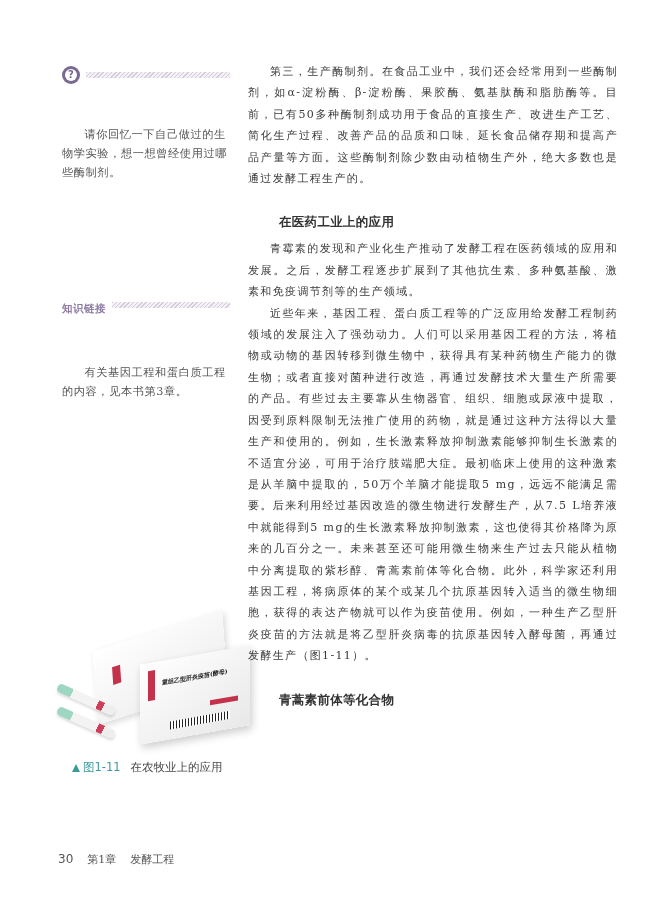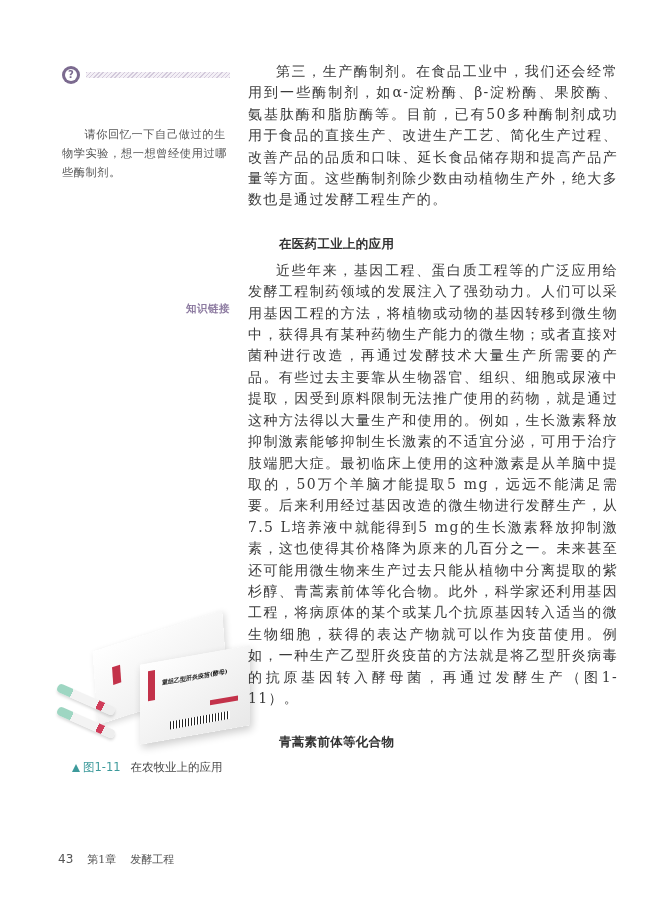--- a/index.html
+++ b/index.html
@@ -20,21 +20,21 @@
     content: ""; position: absolute; width: 12px; height: 12px; border-radius: 50%; background: #fff;
   }
   .q-icon span { position: relative; color: #7b6a8f; font-family: "DejaVu Sans", sans-serif; font-size: 10px; font-weight: bold; line-height: 1; }
   .hatch {
     flex: 1; height: 6px; margin-left: 6px;
     background: repeating-linear-gradient(135deg, #d3cadb 0 1px, #f4f0f6 1px 3px);
   }
   .side-text { font-size: 11.2px; line-height: 19px; color: #555; letter-spacing: 0.6px; }
   .indent { text-indent: 2em; }
 
-  .link-header { position: absolute; left: 62px; top: 302px; width: 168px; height: 16px; display: flex; align-items: flex-end; flex-direction: column; }
+  .link-header { position: absolute; left: 62px; top: 302px; width: 168px; height: 16px; display: flex; align-items: flex-start; }
   .link-title { font-family: "DejaVu Sans", sans-serif; font-weight: bold; font-size: 10.5px; color: #8c7aa0; letter-spacing: 0.5px; }
 
   
   .figure { position: absolute; left: 55px; top: 600px; width: 200px; height: 150px; }
   .box-back {
     position: absolute; left: 40px; top: 30px; width: 130px; height: 75px;
     background: linear-gradient(160deg, #ffffff 0%, #ececec 100%);
     transform: skewY(-14deg) rotate(-4deg); box-shadow: 2px 3px 6px rgba(0,0,0,0.15);
   }
   .box-front {
@@ -47,21 +47,21 @@
     position: absolute; width: 62px; height: 9px; border-radius: 4px;
     background: linear-gradient(90deg, #9ed6c2 0 25%, #f3f3f3 25% 70%, #d03d5a 70% 80%, #eee 80%);
     transform: rotate(24deg); box-shadow: 1px 2px 3px rgba(0,0,0,0.15);
   }
   .fig-caption { position: absolute; left: 72px; top: 760px; font-size: 11.5px; color: #4a4a4a; display: flex; gap: 10px; align-items: flex-start; }
   .fig-num { color: #3d9a9b; font-family: "DejaVu Sans", sans-serif; display: flex; align-items: center; gap: 3px; }
   .tri { width: 0; height: 0; border-left: 4px solid transparent; border-right: 4px solid transparent; border-bottom: 8px solid #3d9a9b; }
 
   
   .main { position: absolute; left: 248px; top: 61px; width: 370px; }
-  .para { font-size: 14px; line-height: 21.4px; letter-spacing: 1.35px; margin: 0; text-align: justify; color: #3a3a3a; }
+  .para { font-size: 11px; line-height: 21.4px; letter-spacing: 1.35px; margin: 0; text-align: justify; color: #3a3a3a; }
   .heading {
     font-family: "DejaVu Sans", sans-serif; font-weight: bold; font-size: 12.5px; color: #333;
     margin: 6px; padding-left: 25px; line-height: 21px; letter-spacing: 0.3px;
   }
 
   .footer { position: absolute; left: 58px; top: 852px; font-size: 11px; color: #555; display: flex; gap: 14px; }
   .footer .pg { font-family: "DejaVu Sans", sans-serif; font-size: 12px; }
 </style>
 </head>
 <body>
@@ -75,20 +75,23 @@
     <div class="hatch"></div>
   </div>
   <div class="side-box" style="top: 92px;">
     <p class="side-text indent" style="margin:0;">请你回忆一下自己做过的生物学实验，想一想曾经使用过哪些酶制剂。</p>
   </div>
 
   <div class="link-header">
     <span class="link-title">知识链接</span>
     <div class="hatch"></div>
   </div>
+  <div class="side-box" style="top: 330px;">
+    <p class="side-text indent" style="margin:0;">有关基因工程和蛋白质工程的内容，见本书第3章。</p>
+  </div>
 
   <div class="figure">
     <div class="box-back">
       <div class="box-stripe" style="left:18px; top:22px; width:8px; height:18px;"></div>
     </div>
     <div class="box-front">
       <div class="box-stripe" style="left:8px; top:8px; width:7px; height:30px;"></div>
       <div class="box-stripe" style="left:70px; top:48px; width:28px; height:5px;"></div>
       <div style="position:absolute; left:22px; top:18px; font-size:6px; color:#222; font-weight:bold; white-space:nowrap;">重组乙型肝炎疫苗(酵母)</div>
       <div style="position:absolute; left:30px; top:62px; width:60px; height:8px; background:repeating-linear-gradient(90deg,#222 0 1px,#fff 1px 3px);"></div>
@@ -101,23 +104,24 @@
       <span class="tri"></span>
       <span>图1-11</span>
     </span>
     <span>在农牧业上的应用</span>
   </div>
 
   <div class="main">
     <p class="para indent">第三，生产酶制剂。在食品工业中，我们还会经常用到一些酶制剂，如α-淀粉酶、β-淀粉酶、果胶酶、氨基肽酶和脂肪酶等。目前，已有50多种酶制剂成功用于食品的直接生产、改进生产工艺、简化生产过程、改善产品的品质和口味、延长食品储存期和提高产品产量等方面。这些酶制剂除少数由动植物生产外，绝大多数也是通过发酵工程生产的。</p>
     <div style="height: 16px;"></div>
     <h3 class="heading">在医药工业上的应用</h3>
+    <p class="para indent">青霉素的发现和产业化生产推动了发酵工程在医药领域的应用和发展。之后，发酵工程逐步扩展到了其他抗生素、多种氨基酸、激素和免疫调节剂等的生产领域。</p>
     <p class="para indent">近些年来，基因工程、蛋白质工程等的广泛应用给发酵工程制药领域的发展注入了强劲动力。人们可以采用基因工程的方法，将植物或动物的基因转移到微生物中，获得具有某种药物生产能力的微生物；或者直接对菌种进行改造，再通过发酵技术大量生产所需要的产品。有些过去主要靠从生物器官、组织、细胞或尿液中提取，因受到原料限制无法推广使用的药物，就是通过这种方法得以大量生产和使用的。例如，生长激素释放抑制激素能够抑制生长激素的不适宜分泌，可用于治疗肢端肥大症。最初临床上使用的这种激素是从羊脑中提取的，50万个羊脑才能提取5 mg，远远不能满足需要。后来利用经过基因改造的微生物进行发酵生产，从7.5 L培养液中就能得到5 mg的生长激素释放抑制激素，这也使得其价格降为原来的几百分之一。未来甚至还可能用微生物来生产过去只能从植物中分离提取的紫杉醇、青蒿素前体等化合物。此外，科学家还利用基因工程，将病原体的某个或某几个抗原基因转入适当的微生物细胞，获得的表达产物就可以作为疫苗使用。例如，一种生产乙型肝炎疫苗的方法就是将乙型肝炎病毒的抗原基因转入酵母菌，再通过发酵生产（图1-11）。</p>
     <div style="height: 16px;"></div>
     <h3 class="heading">青蒿素前体等化合物</h3>
   </div>
 
   <div class="footer">
-    <span class="pg">43</span>
+    <span class="pg">30</span>
     <span>第1章</span>
     <span>发酵工程</span>
   </div>
 </div>
 
 </body></html>

